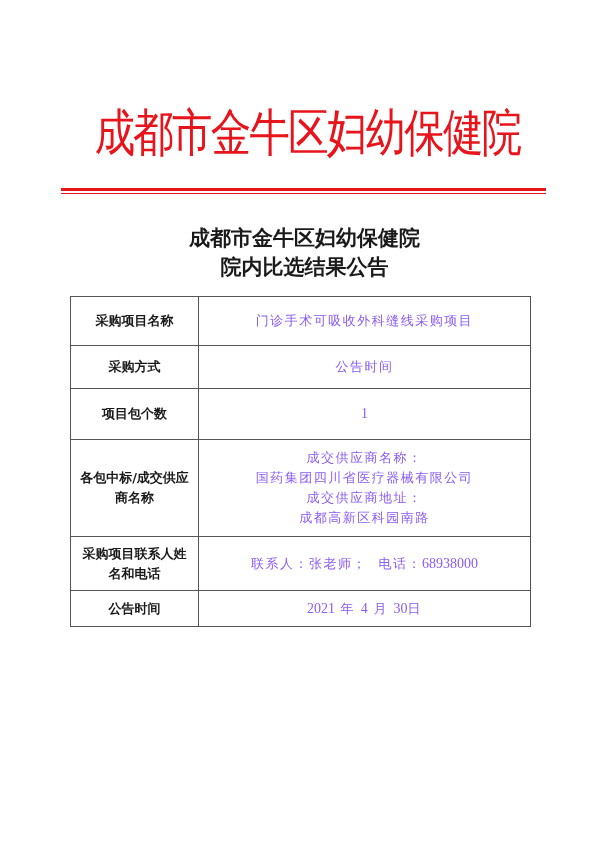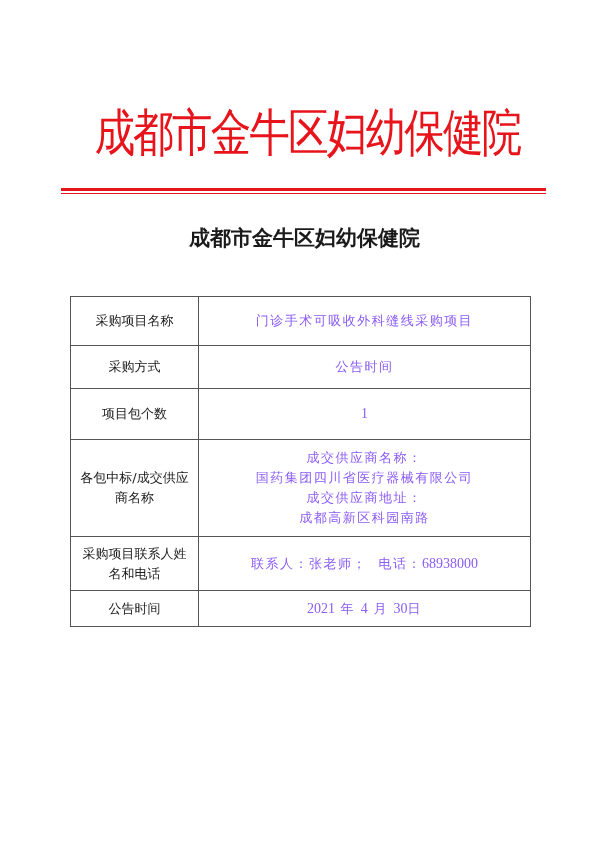--- a/index.html
+++ b/index.html
@@ -79,21 +79,21 @@
     }
     table.notice td {
       border: 1.4px solid #555;
       text-align: center;
       vertical-align: middle;
       padding: 0 4px;
     }
     td.label {
       width: 119px;
       font-family: "DejaVu Sans", "Liberation Sans", sans-serif;
-      font-weight: normal;
+      font-weight: bold;
       font-size: 13px;
       line-height: 20px;
       color: #1a1a1a;
     }
     td.value {
       font-family: "DejaVu Serif", "Liberation Serif", serif;
       font-size: 13px;
       line-height: 20px;
       color: #8b5cf6;
       letter-spacing: 1.5px;
@@ -120,20 +120,21 @@
   <span class="letterhead-text">成都市金牛区妇幼保健院</span>
 </div>
 
 <div class="red-rule">
   <div class="thick"></div>
   <div class="thin"></div>
 </div>
 
 <div class="doc-title">
   <div>成都市金牛区妇幼保健院</div>
+  <div>院内比选结果公告</div>
 </div>
 
 <table class="notice">
   <tbody>
       <tr class="r1">
     <td class="label">采购项目名称</td>
     <td class="value">门诊手术可吸收外科缝线采购项目</td>
   </tr>
   <tr class="r2">
     <td class="label">采购方式</td>

